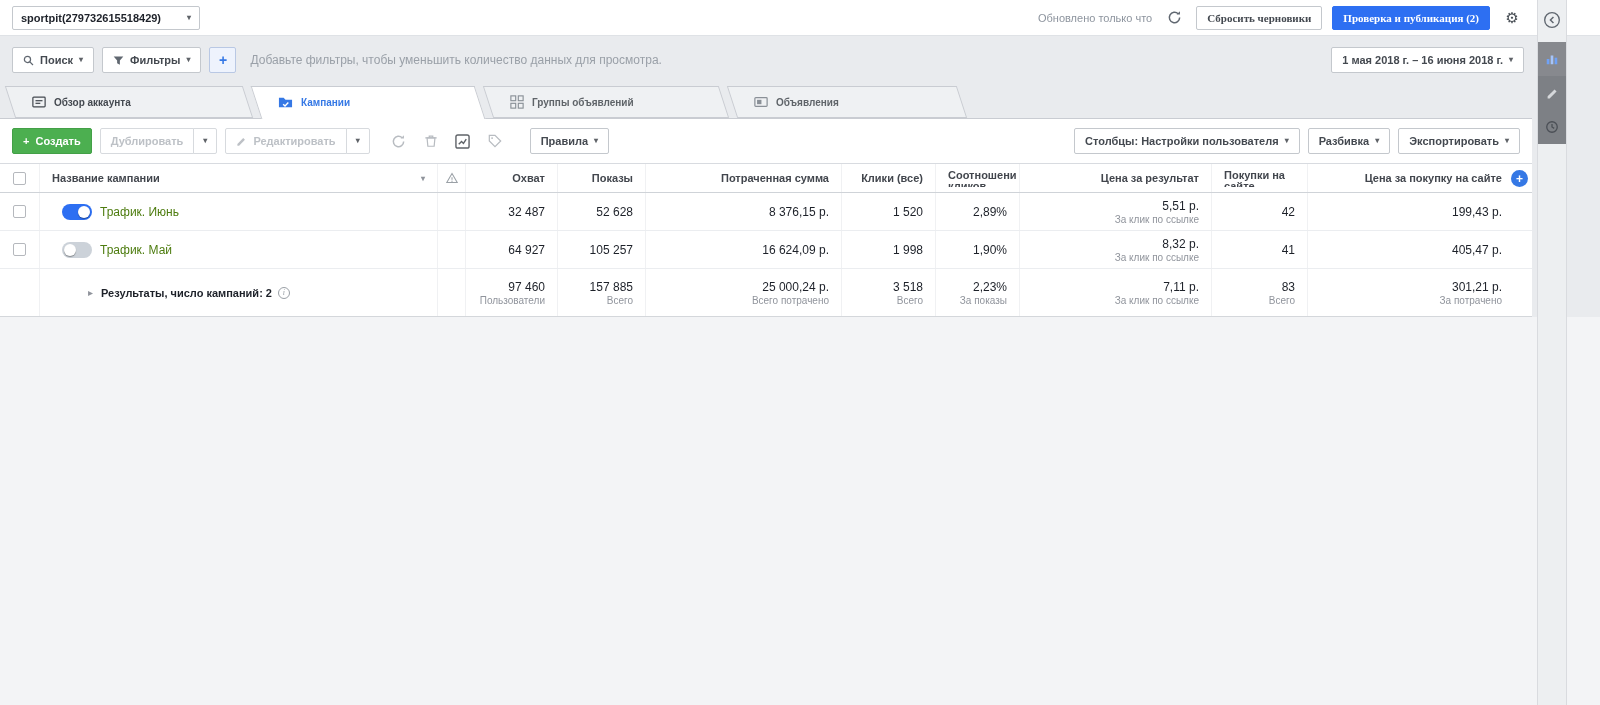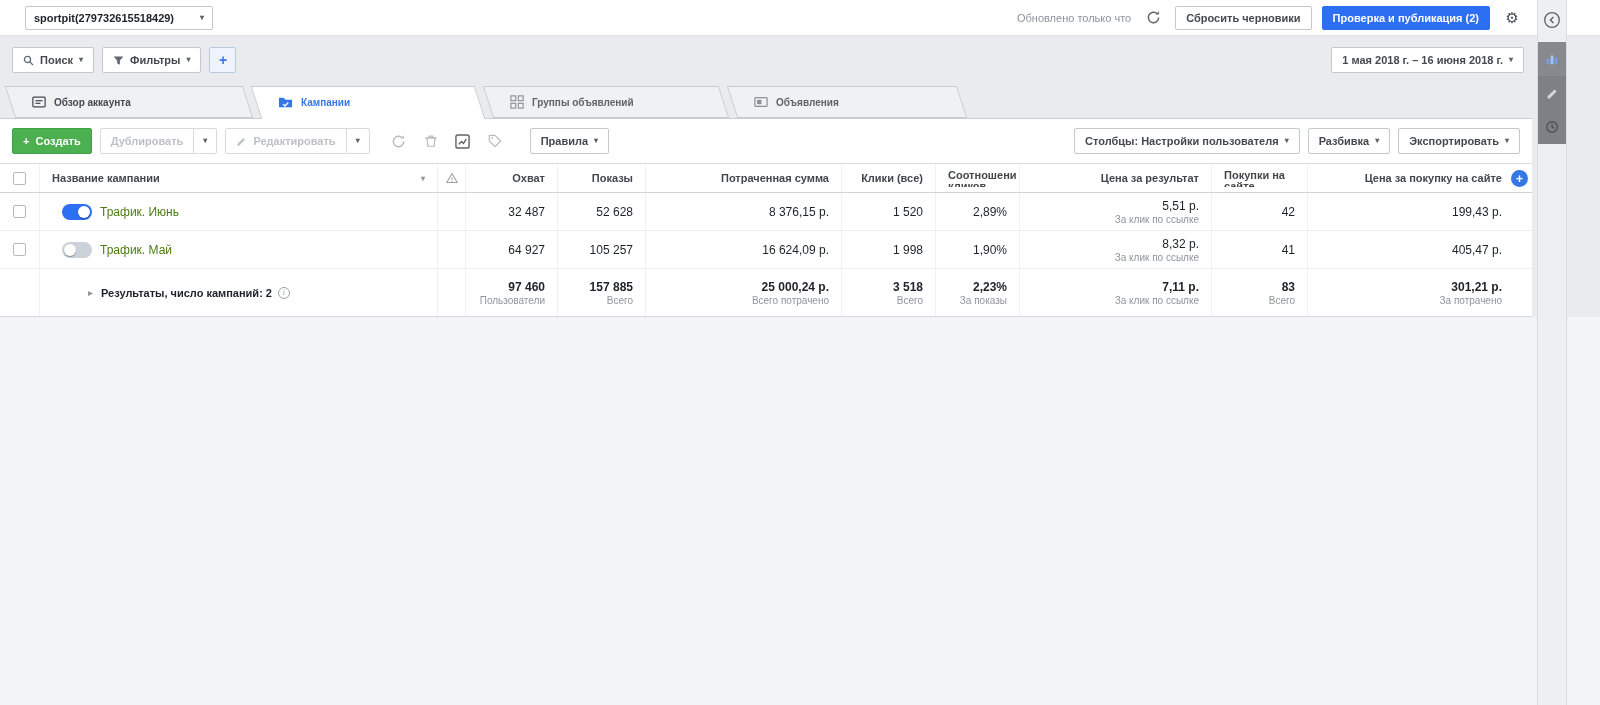--- a/index.html
+++ b/index.html
@@ -10,28 +10,28 @@
     color:#1d2129; font-size:12px; overflow:hidden; position:relative;
   }
   .caret { font-size:8px; color:#5f6368; line-height:1; }
   .muted { color:#8d949e; font-size:11px; }
 
   
   .topbar { height:36px; background:#fff; border-bottom:1px solid #dfe2e6;
     display:flex; align-items:center; gap:10px; padding:0 76px 0 12px; }
   .acct { width:188px; height:24px; border:1px solid #c4c8cd; border-radius:2px; background:#fff;
     display:flex; align-items:center; justify-content:space-between; padding:0 8px;
-    font-size:11px; font-weight:bold; cursor:pointer;margin-left:13px; }
+    font-size:11px; font-weight:bold; cursor:pointer; }
   .top-right { margin-left:auto; display:flex; align-items:center; gap:10px; }
   .iconbtn { background:none; border:none; width:24px; height:24px; display:flex;
     align-items:center; justify-content:center; cursor:pointer; }
   .btn { display:inline-flex; align-items:center; gap:6px; height:26px; padding:0 10px;
     background:#fff; border:1px solid #c4c8cd; border-radius:2px; font-size:11px;
     font-weight:bold; color:#444950; cursor:pointer; font-family:inherit; white-space:nowrap; }
-  .btn.h24 { height:24px; }
+  .btn.h24 { height:24px;font-family:Liberation Serif, serif; }
   .btn.primary { background:#2d6ff2; border-color:#2d6ff2; color:#fff; }
   .gear { font-size:15px; color:#494f56; }
 
   
   .filterbar { height:40px; display:flex; align-items:center; gap:8px; padding:8px 76px 0 12px; }
   .plusbtn { width:27px; height:26px; display:flex; align-items:center; justify-content:center;
     background:#eef3fd; border:1px solid #b9c8e4; border-radius:2px; color:#3578e5;
     font-size:14px; font-weight:bold; cursor:pointer; }
   .placeholder { color:#9aa0a8; font-size:12px; margin-left:6px; }
   .datebtn { margin-left:auto; }
@@ -79,21 +79,21 @@
   .addcol { position:absolute; top:6px; right:4px; width:17px; height:17px; border-radius:50%;
     background:#3578e5; color:#fff; display:flex; align-items:center; justify-content:center;
     font-size:12px; font-weight:bold; cursor:pointer; z-index:2; }
   .drow { height:38px; border-bottom:1px solid #ebedf0; background:#fff; }
   .name-cell { gap:8px; }
   .link { color:#4d7c0f; font-size:12px; cursor:pointer; }
   .val { font-size:12px; color:#1d2129; white-space:nowrap; }
   .sub { font-size:10px; color:#90949c; white-space:nowrap; }
   .cell.stack { flex-direction:column; align-items:flex-end; justify-content:center; gap:1px; }
   .tfoot { height:48px; background:#fff; border-bottom:1px solid #d4d7db; }
-  .tfoot .val { font-weight:bold; }
+  .tfoot .val { font-weight:normal; }
   .flabel { font-weight:bold; font-size:11px; color:#1d2129; }
   .expander { font-size:10px; color:#90949c; margin:0 8px 0 36px; }
   .info { width:12px; height:12px; border-radius:50%; border:1px solid #9aa0a6; color:#9aa0a6;
     font-size:8px; display:inline-flex; align-items:center; justify-content:center;
     margin-left:6px; font-family:"Liberation Serif", serif; font-style:italic; }
   .cb { width:13px; height:13px; border:1px solid #b5b8bd; border-radius:2px; background:#fff; cursor:pointer; }
   .toggle { width:30px; height:16px; border-radius:8px; background:#ccd2d9; position:relative;
     margin-left:10px; flex:none; cursor:pointer; }
   .toggle .knob { position:absolute; top:2px; left:2px; width:12px; height:12px; border-radius:50%;
     background:#fff; box-shadow:0 1px 1px rgba(0,0,0,.35); transition:left .1s; }
@@ -146,20 +146,21 @@
     <span class="caret">▾</span>
   </button>
   <button class="btn">
     <svg width="11" height="11" viewBox="0 0 16 16">
         <path d="M1 2h14L10 8v6l-4-2V8z" fill="#606770"></path>
       </svg>
     <span>Фильтры</span>
     <span class="caret">▾</span>
   </button>
   <button class="plusbtn">+</button>
+  <span class="placeholder">Добавьте фильтры, чтобы уменьшить количество данных для просмотра.</span>
   <button class="btn datebtn">
     <span>1 мая 2018 г. – 16 июня 2018 г.</span>
     <span class="caret">▾</span>
   </button>
 </div>
 
 <div class="tabs">
   <div class="underline"></div>
   <div class="tab t1">
     <svg width="14" height="14" viewBox="0 0 16 16">

